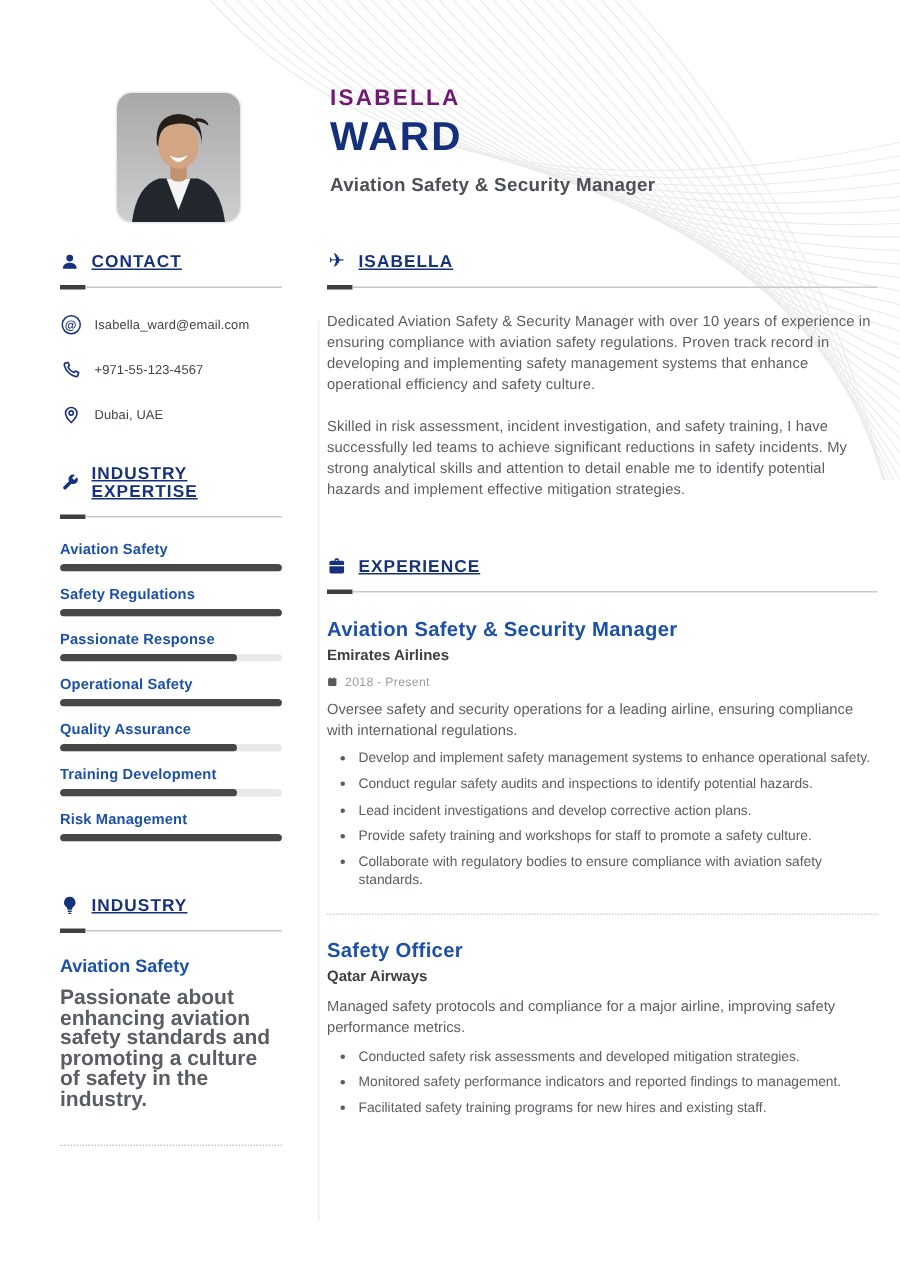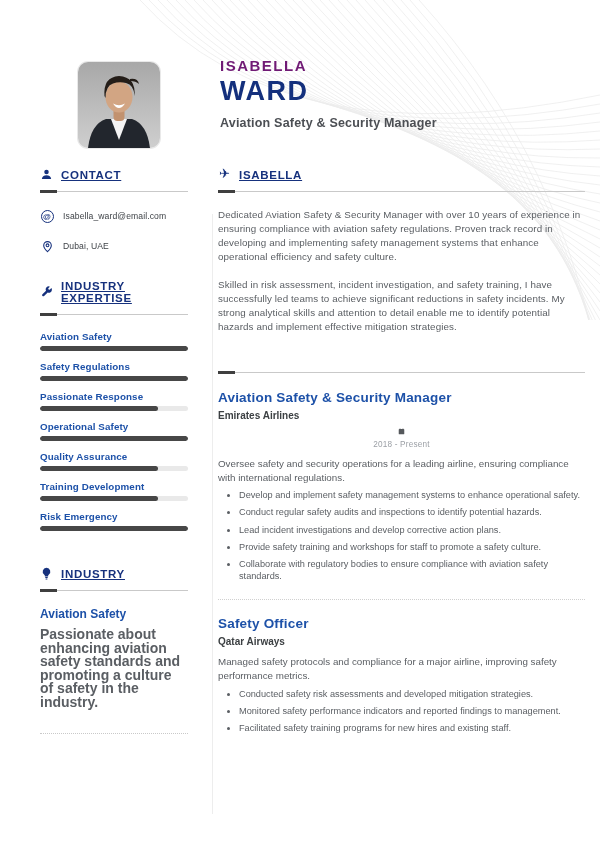--- a/index.html
+++ b/index.html
@@ -65,21 +65,21 @@
   
   .summary-paras { margin-top:15px; }
   .summary-paras p { font-size:9.8px; line-height:14px; color:#5a5e63; margin-bottom:14px; letter-spacing:.1px; }
   .summary-paras p:last-child { margin-bottom:11px; }
 
   
   .experience { margin-top:37px; }
   .job { margin-top:16px; }
   .job-role { font-size:13.5px; font-weight:800; color:#1d51a8; letter-spacing:.2px; }
   .job-company { font-size:10px; font-weight:700; color:#3c4043; margin-top:5px; }
-  .job-date { display:flex; align-items:center; gap:5px; margin-top:7px;flex-direction:column; }
+  .job-date { display:flex; align-items:center; gap:5px; margin-top:7px; }
   .job-date .d-icon { width:7px; height:7px; color:#55585c; display:flex; }
   .job-date .d-icon svg { width:7px; height:7px; display:block; }
   .job-date-text { font-size:8.2px; color:#9b9fa5; letter-spacing:.2px; }
   .job-desc { font-size:9.8px; line-height:13.6px; color:#5a5e63; margin-top:8px; }
   .job-bullets { margin-top:5px; padding-left:21px; }
   .job-bullets li { font-size:9.2px; line-height:12.2px; color:#5a5e63; margin-bottom:5px; }
   .job-sep { border-top:1px dotted #d0d0d0; margin:17px 0 0 0; }
 </style>
 </head>
 <body>
@@ -167,20 +167,28 @@
 
       <div class="contact-rows">
         <div class="contact-row">
           <span class="c-icon">
               <span class="at-circle">@</span>
             </span>
           <span class="contact-text">Isabella_ward@email.com</span>
         </div>
         <div class="contact-row">
           <span class="c-icon">
+            <svg viewBox="0 0 24 24" fill="none" stroke="currentColor" stroke-width="2" stroke-linecap="round" stroke-linejoin="round">
+              <path d="M5.5 3.5 L8 3 L9.8 6.8 L8 8.6 C8.9 10.8 12 14 15.4 15.4 L17.2 13.6 L21 15.4 L20.5 18.5 C20 20 18.5 20.8 17 20.4 C11 18.8 5.2 13 3.6 7 C3.2 5.5 4 4 5.5 3.5 Z"></path>
+            </svg>
+          </span>
+          <span class="contact-text">+971-55-123-4567</span>
+        </div>
+        <div class="contact-row">
+          <span class="c-icon">
             <svg viewBox="0 0 24 24" fill="none" stroke="currentColor" stroke-width="2">
               <path d="M12 21.5 C12 21.5 5 14.8 5 10 a7 7 0 1 1 14 0 c0 4.8-7 11.5-7 11.5z"></path>
                 <circle cx="12" cy="9.8" r="2.6"></circle>
             </svg>
           </span>
           <span class="contact-text">Dubai, UAE</span>
         </div>
       </div>
     </div>
 
@@ -229,21 +237,21 @@
               <div class="skill-fill" style="width: 80%;"></div>
             </div>
         </div>
         <div class="skill">
           <div class="skill-label">Training Development</div>
           <div class="skill-track">
               <div class="skill-fill" style="width: 80%;"></div>
             </div>
         </div>
         <div class="skill">
-          <div class="skill-label">Risk Emergency</div>
+          <div class="skill-label">Risk Management</div>
           <div class="skill-track">
               <div class="skill-fill" style="width: 100%;"></div>
             </div>
         </div>
       </div>
     </div>
 
     <div class="passions">
       <div class="sec-head">
         <span class="sec-icon">
@@ -280,20 +288,28 @@
           <span class="dark"></span>
           <span class="light"></span>
         </div>
       <div class="summary-paras">
         <p>Dedicated Aviation Safety &amp; Security Manager with over 10 years of experience in ensuring compliance with aviation safety regulations. Proven track record in developing and implementing safety management systems that enhance operational efficiency and safety culture.</p>
         <p>Skilled in risk assessment, incident investigation, and safety training, I have successfully led teams to achieve significant reductions in safety incidents. My strong analytical skills and attention to detail enable me to identify potential hazards and implement effective mitigation strategies.</p>
       </div>
     </div>
 
     <div class="experience">
+      <div class="sec-head">
+        <span class="sec-icon">
+          <svg viewBox="0 0 24 24" fill="currentColor">
+              <path d="M9.2 5.2V4.2a2 2 0 0 1 2-2h1.6a2 2 0 0 1 2 2v1h4.2a2 2 0 0 1 2 2v3.2H3V7.2a2 2 0 0 1 2-2h4.2zm1.5-1v1h2.6v-1h-2.6zM3 11.9h18v7a2 2 0 0 1-2 2H5a2 2 0 0 1-2-2v-7z"></path>
+            </svg>
+        </span>
+        <span class="sec-label">EXPERIENCE</span>
+      </div>
       <div class="sec-rule">
           <span class="dark"></span>
           <span class="light"></span>
         </div>
 
       <div class="job">
         <div class="job-role">Aviation Safety &amp; Security Manager</div>
         <div class="job-company">Emirates Airlines</div>
         <div class="job-date">
           <span class="d-icon">

